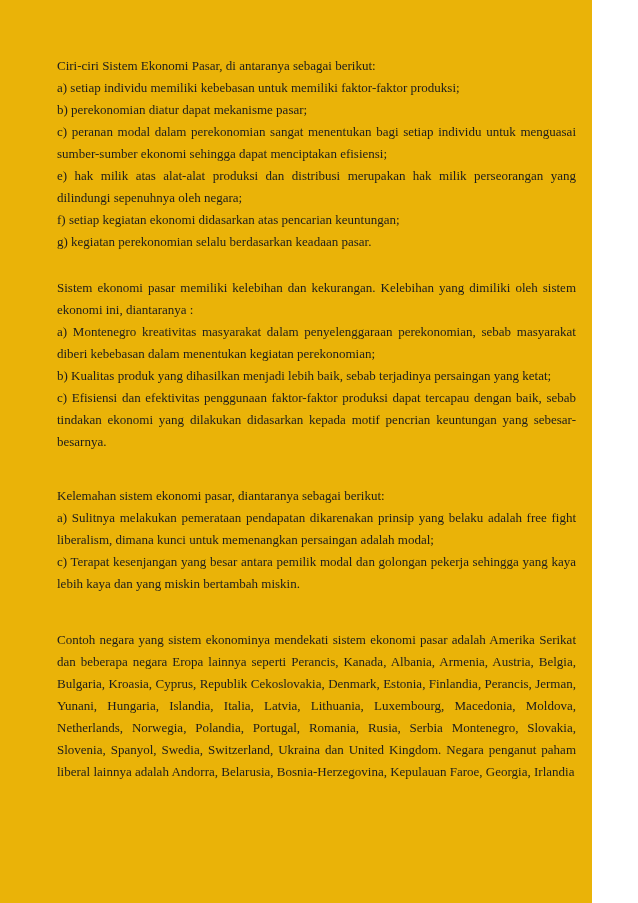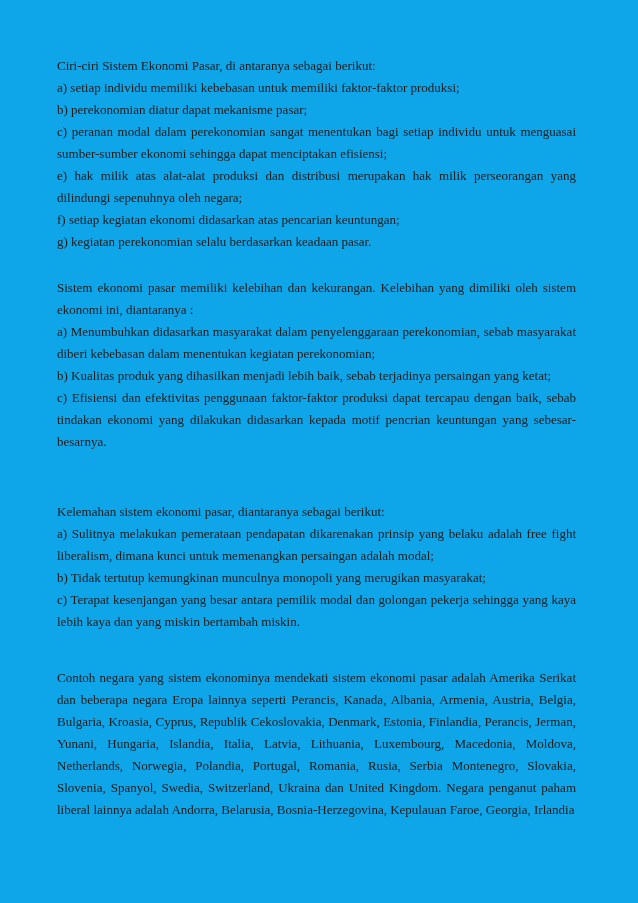--- a/index.html
+++ b/index.html
@@ -2,70 +2,69 @@
 <html><head>
 <meta charset="utf-8">
 <style>
   html, body {
     margin: 0;
     padding: 0;
     background: #ffffff;
   }
   .page {
     position: relative;
-    width: 638px;
+    width: 592px;
     height: 903px;
-    background: #0ea5e9;
+    background: #eab308;
     overflow: hidden;
   }
   .textblock {
     position: absolute;
     left: 57px;
     top: 55px;
     width: 519px;
     font-family: "Liberation Serif", "DejaVu Serif", serif;
     font-size: 13px;
     line-height: 22px;
     color: #1c1c1c;
     text-align: justify;
     word-spacing: normal;
   }
   .sec { margin: 0; padding: 0; }
   .sec p { margin: 0; padding: 0; }
   .gap-kelebihan { margin-top: 24px; }
-  .gap-kelemahan { margin-top: 48px; }
+  .gap-kelemahan { margin-top: 32px; }
   .gap-contoh   { margin-top: 34px; }
 </style>
 </head>
 <body>
 
 <div class="page">
   <div class="textblock">
 
     <section class="sec">
       <p>Ciri-ciri Sistem Ekonomi Pasar, di antaranya sebagai berikut:</p>
       <p>a) setiap individu memiliki kebebasan untuk memiliki faktor-faktor produksi;</p>
       <p>b) perekonomian diatur dapat mekanisme pasar;</p>
       <p>c) peranan modal dalam perekonomian sangat menentukan bagi setiap individu untuk menguasai sumber-sumber ekonomi sehingga dapat menciptakan efisiensi;</p>
       <p>e) hak milik atas alat-alat produksi dan distribusi merupakan hak milik perseorangan yang dilindungi sepenuhnya oleh negara;</p>
       <p>f) setiap kegiatan ekonomi didasarkan atas pencarian keuntungan;</p>
       <p>g) kegiatan perekonomian selalu berdasarkan keadaan pasar.</p>
     </section>
 
     <section class="sec gap-kelebihan">
       <p>Sistem ekonomi pasar memiliki kelebihan dan kekurangan. Kelebihan yang dimiliki oleh sistem ekonomi ini, diantaranya :</p>
-      <p>a) Menumbuhkan didasarkan masyarakat dalam penyelenggaraan perekonomian, sebab masyarakat diberi kebebasan dalam menentukan kegiatan perekonomian;</p>
+      <p>a) Montenegro kreativitas masyarakat dalam penyelenggaraan perekonomian, sebab masyarakat diberi kebebasan dalam menentukan kegiatan perekonomian;</p>
       <p>b) Kualitas produk yang dihasilkan menjadi lebih baik, sebab terjadinya persaingan yang ketat;</p>
       <p>c) Efisiensi dan efektivitas penggunaan faktor-faktor produksi dapat tercapau dengan baik, sebab tindakan ekonomi yang dilakukan didasarkan kepada motif pencrian keuntungan yang sebesar-besarnya.</p>
     </section>
 
     <section class="sec gap-kelemahan">
       <p>Kelemahan sistem ekonomi pasar, diantaranya sebagai berikut:</p>
       <p>a) Sulitnya melakukan pemerataan pendapatan dikarenakan prinsip yang belaku adalah free fight liberalism, dimana kunci untuk memenangkan persaingan adalah modal;</p>
-      <p>b) Tidak tertutup kemungkinan munculnya monopoli yang merugikan masyarakat;</p>
       <p>c) Terapat kesenjangan yang besar antara pemilik modal dan golongan pekerja sehingga yang kaya lebih kaya dan yang miskin bertambah miskin.</p>
     </section>
 
     <section class="sec gap-contoh">
       <p>Contoh negara yang sistem ekonominya mendekati sistem ekonomi pasar adalah Amerika Serikat dan beberapa negara Eropa lainnya seperti Perancis, Kanada, Albania, Armenia, Austria, Belgia, Bulgaria, Kroasia, Cyprus, Republik Cekoslovakia, Denmark, Estonia, Finlandia, Perancis, Jerman, Yunani, Hungaria, Islandia, Italia, Latvia, Lithuania, Luxembourg, Macedonia, Moldova, Netherlands, Norwegia, Polandia, Portugal, Romania, Rusia, Serbia Montenegro, Slovakia, Slovenia, Spanyol, Swedia, Switzerland, Ukraina dan United Kingdom. Negara penganut paham liberal lainnya adalah Andorra, Belarusia, Bosnia-Herzegovina, Kepulauan Faroe, Georgia, Irlandia</p>
     </section>
 
   </div>
 </div>
 

